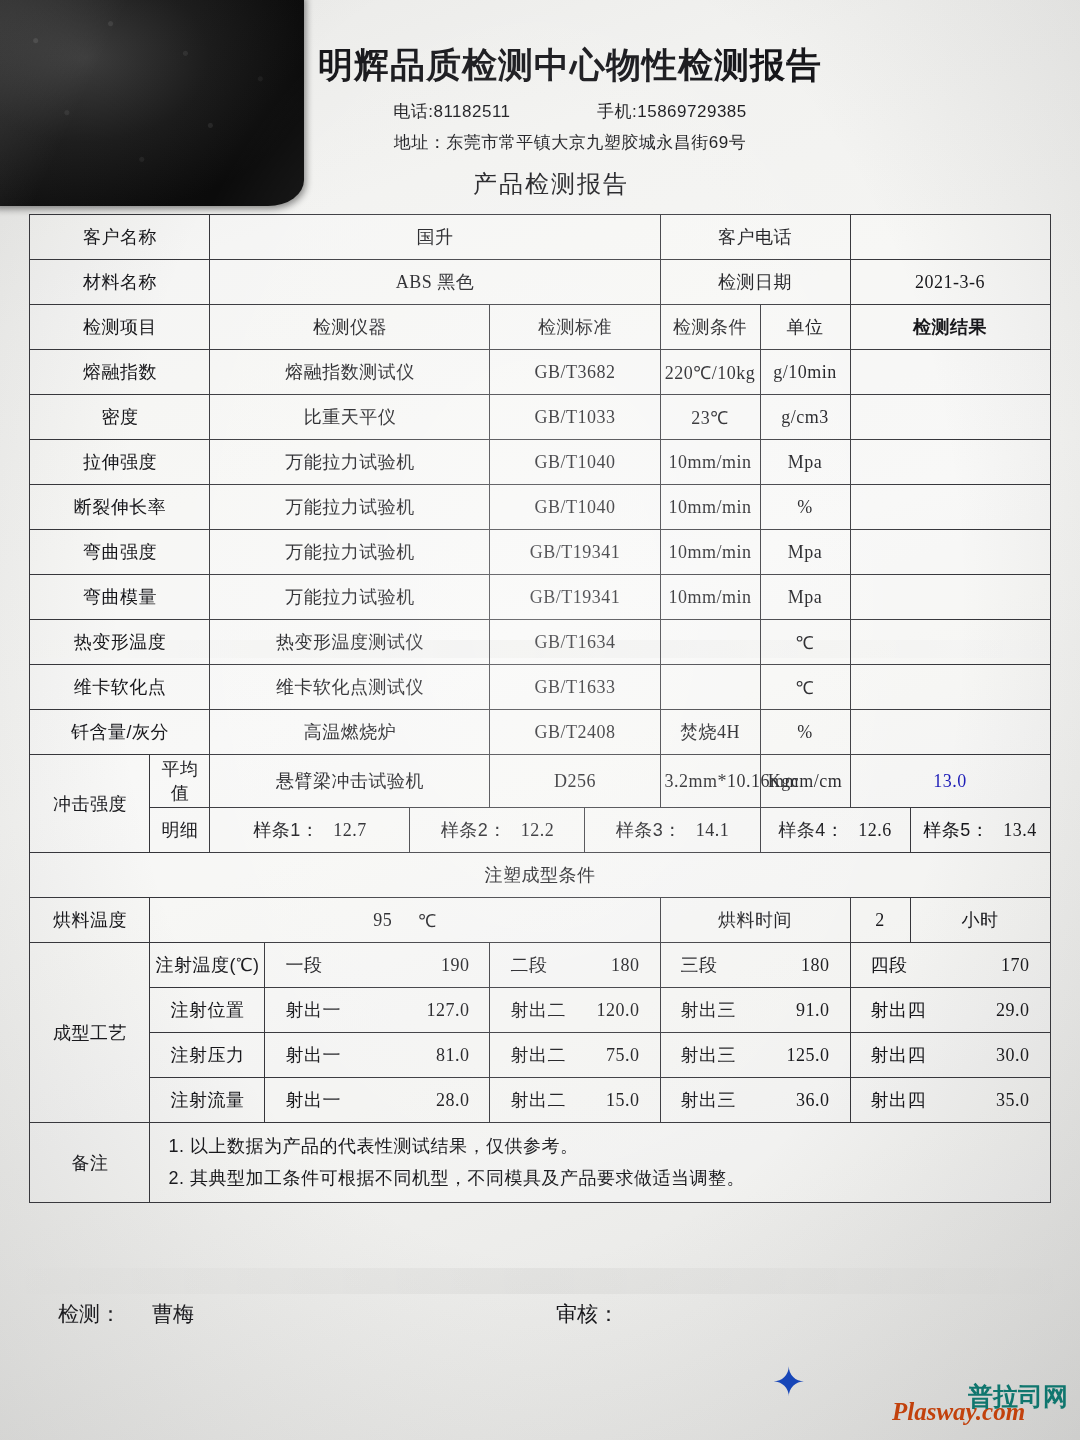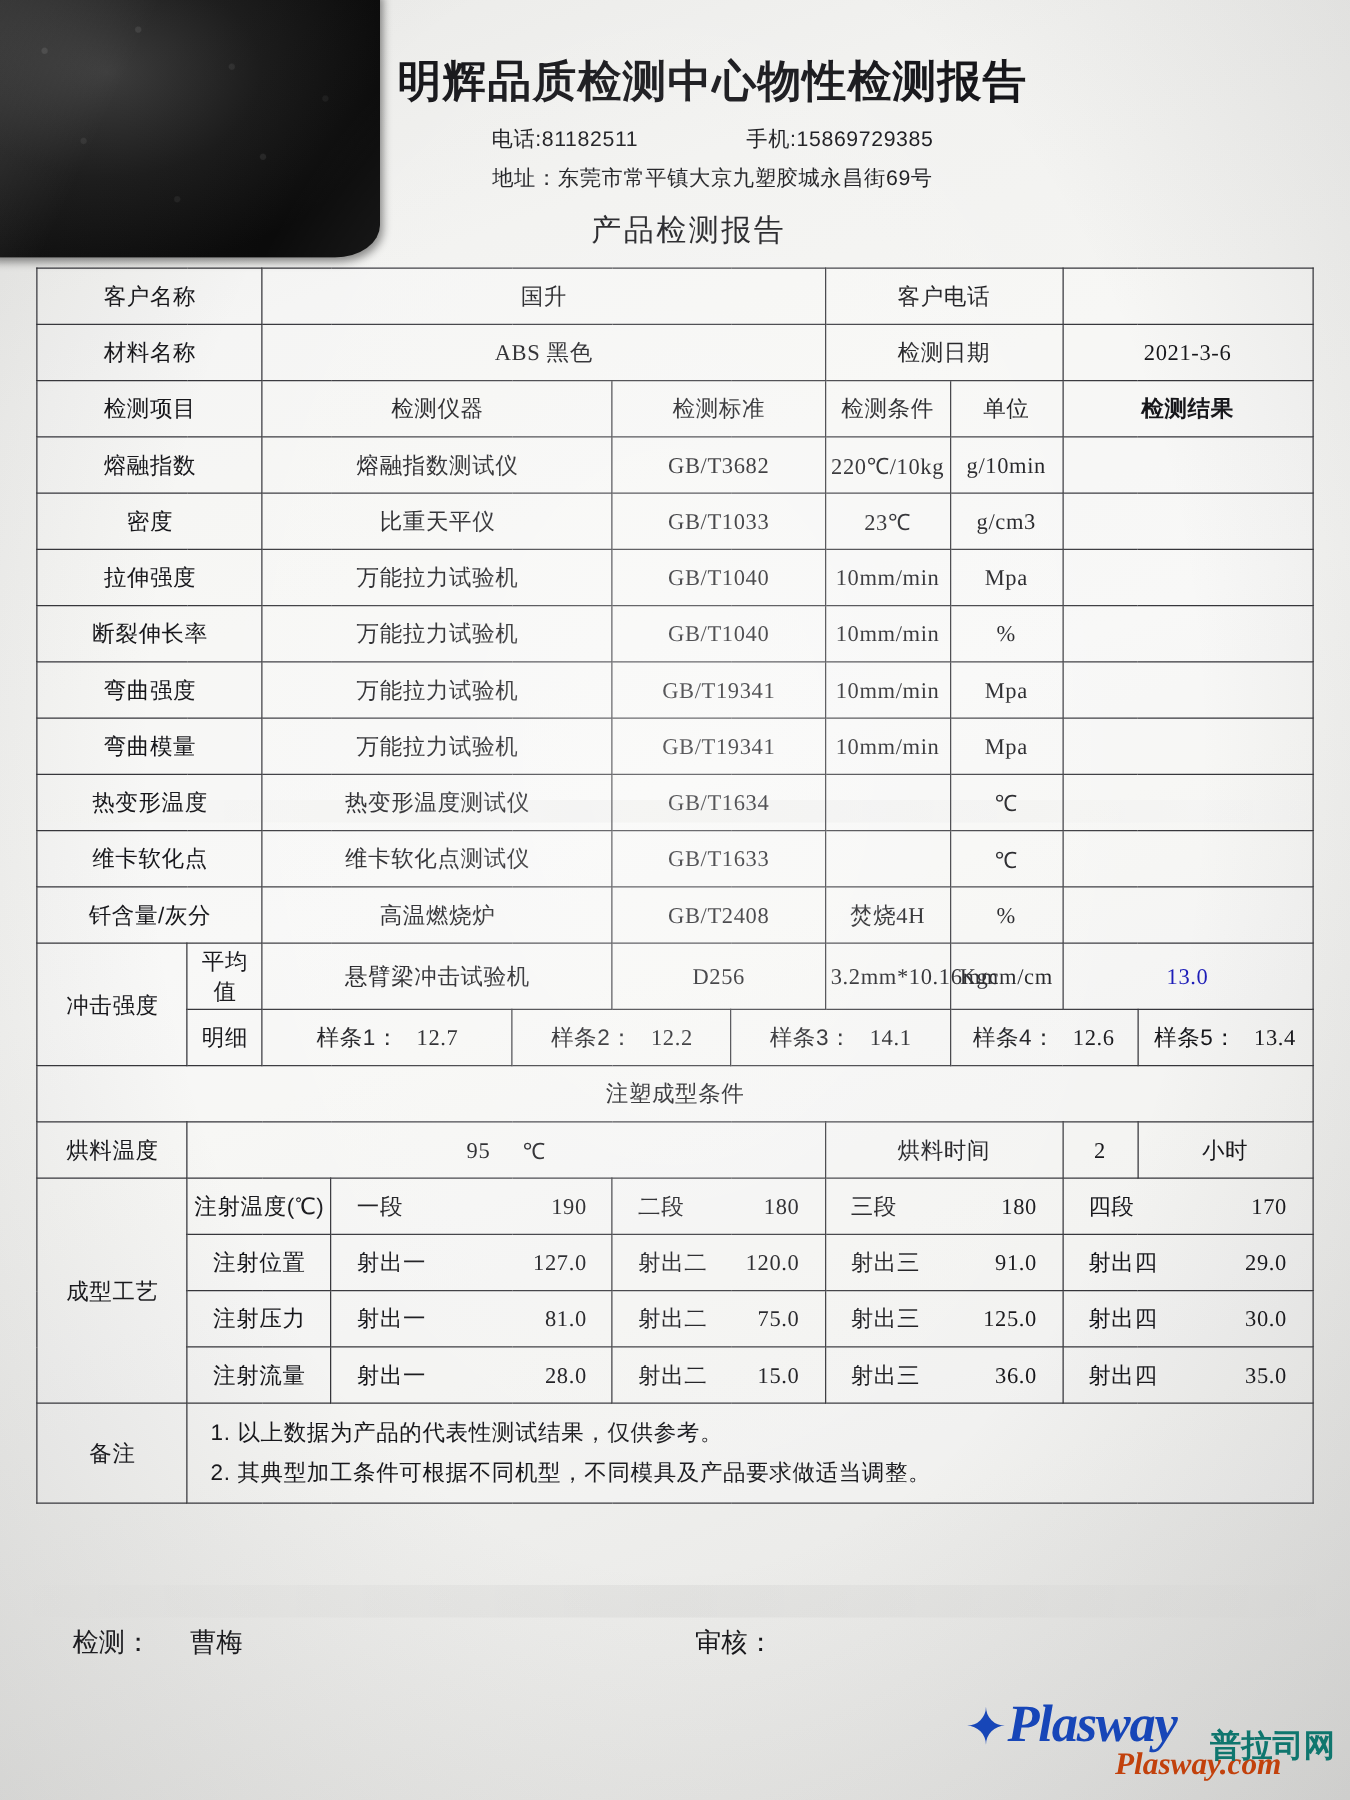--- a/index.html
+++ b/index.html
@@ -517,16 +517,15 @@
     <span class="insp-name">曹梅</span>
     <span class="audit">审核：</span>
   </div>
 </div>
 
 <div id="pellet-bag"></div>
 <div id="vignette"></div>
 
 <div id="watermark">
   <span class="star">✦</span>
-  <span class="brand">Plasway</span>
   <span class="url">Plasway.com</span>
   <span class="cn">普拉司网</span>
 </div>
 
 </body></html>

